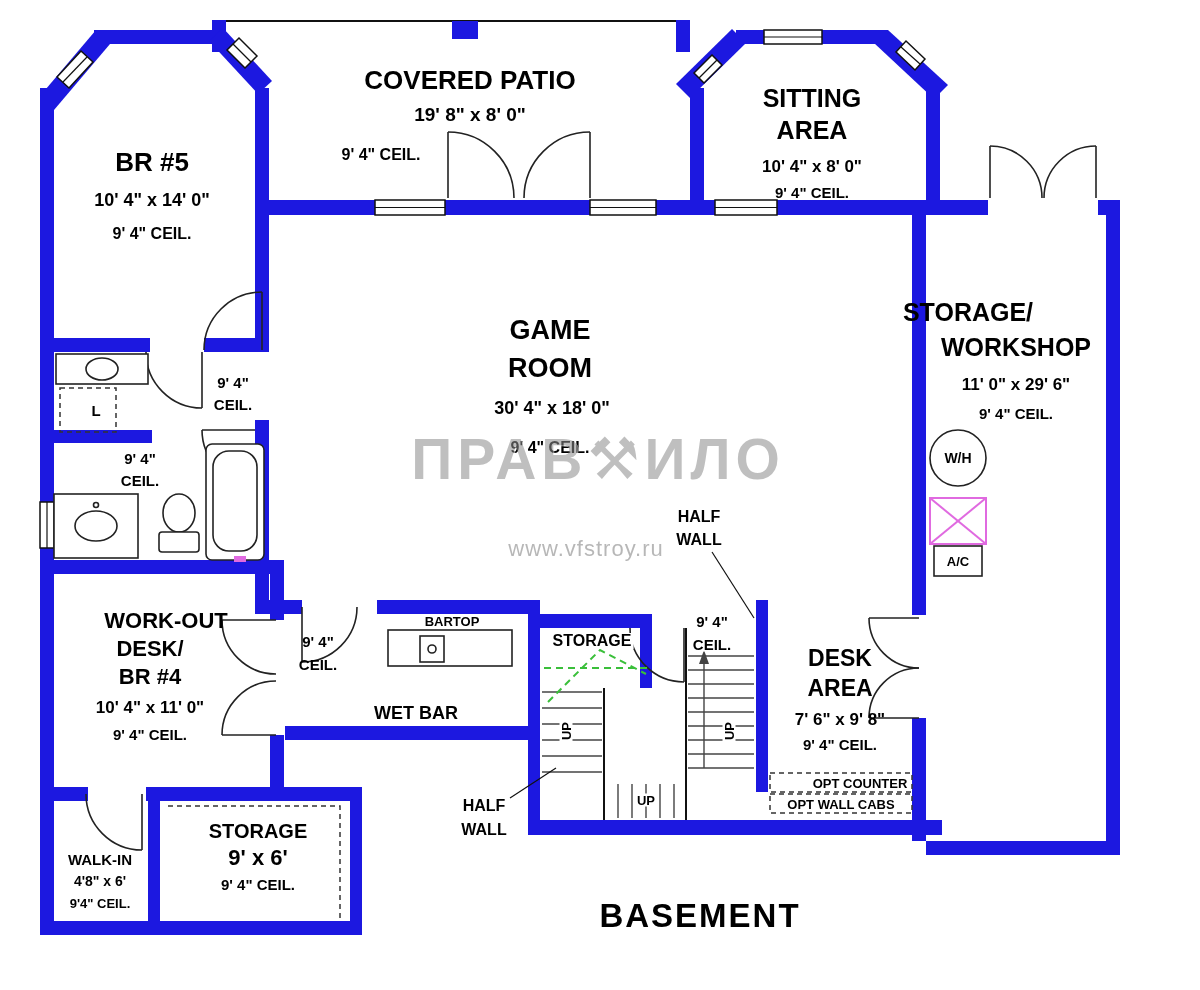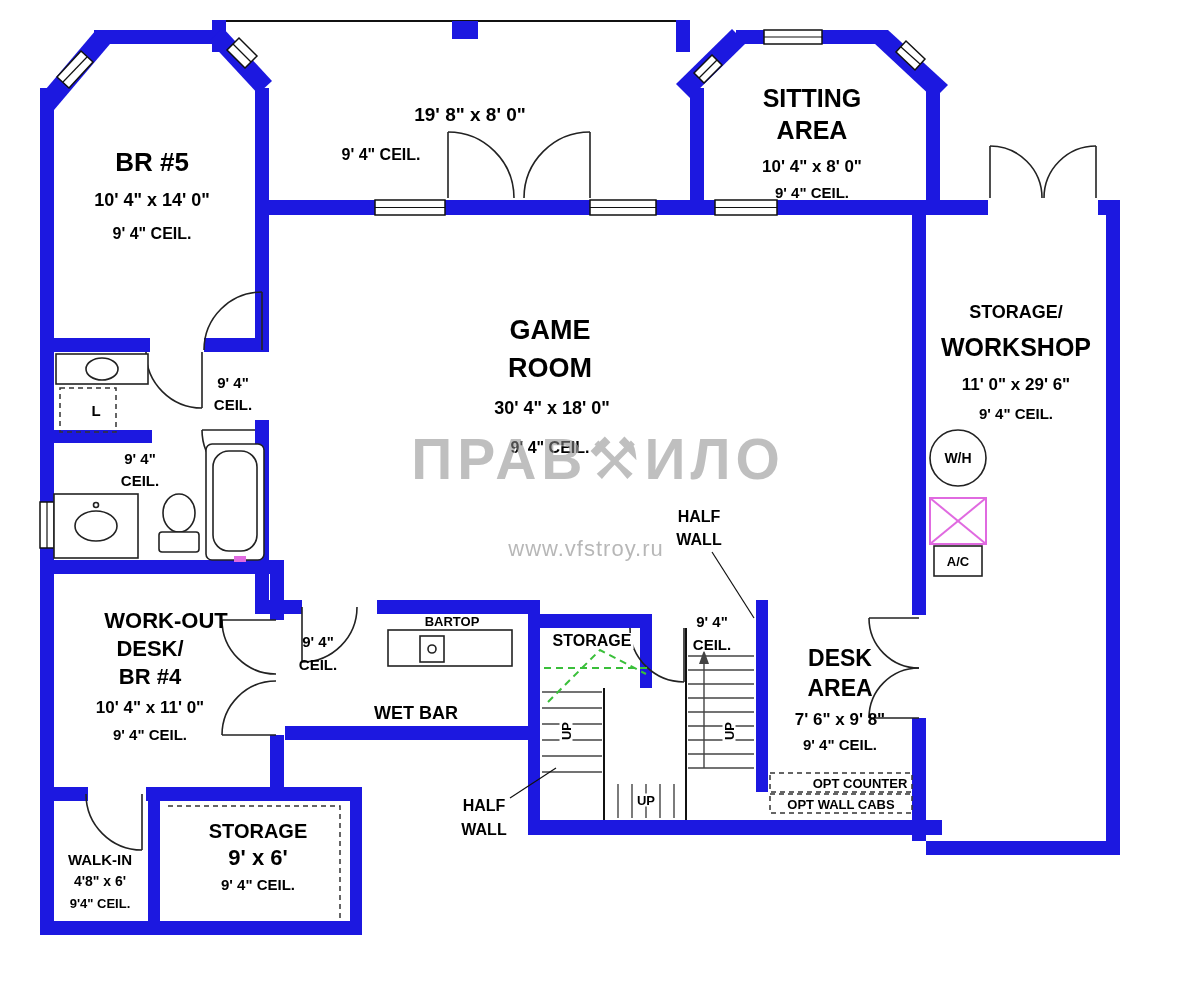--- a/index.html
+++ b/index.html
@@ -202,34 +202,35 @@
   <g>
     <line x1="712" y1="552" x2="754" y2="618" class="leader"></line>
     <line x1="510" y1="798" x2="556" y2="768" class="leader"></line>
   </g>
 </svg>
 
 <div class="lbl" style="left:152px;top:162px;font-size:26px">BR #5</div>
 <div class="lbl" style="left:152px;top:200px;font-size:18px">10' 4" x 14' 0"</div>
 <div class="lbl" style="left:152px;top:234px;font-size:16px">9' 4" CEIL.</div>
 
+<div class="lbl" style="left:470px;top:80px;font-size:26px">COVERED PATIO</div>
 <div class="lbl" style="left:470px;top:114px;font-size:19px">19' 8" x 8' 0"</div>
 <div class="lbl" style="left:381px;top:155px;font-size:16px">9' 4" CEIL.</div>
 
 <div class="lbl" style="left:812px;top:98px;font-size:25px">SITTING</div>
 <div class="lbl" style="left:812px;top:130px;font-size:25px">AREA</div>
 <div class="lbl" style="left:812px;top:166px;font-size:17px">10' 4" x 8' 0"</div>
 <div class="lbl" style="left:812px;top:192px;font-size:15px">9' 4" CEIL.</div>
 
 <div class="lbl" style="left:550px;top:330px;font-size:27px">GAME</div>
 <div class="lbl" style="left:550px;top:368px;font-size:27px">ROOM</div>
 <div class="lbl" style="left:552px;top:408px;font-size:18px">30' 4" x 18' 0"</div>
 <div class="lbl" style="left:550px;top:448px;font-size:16px">9' 4" CEIL.</div>
 
-<div class="lbl" style="left:1016px;top:312px;font-size:18px">STORAGE/</div>
+<div class="lbl" style="left:968px;top:312px;font-size:25px">STORAGE/</div>
 <div class="lbl" style="left:1016px;top:347px;font-size:25px">WORKSHOP</div>
 <div class="lbl" style="left:1016px;top:384px;font-size:17px">11' 0" x 29' 6"</div>
 <div class="lbl" style="left:1016px;top:413px;font-size:15px">9' 4" CEIL.</div>
 
 <div class="lbl" style="left:958px;top:458px;font-size:14px">W/H</div>
 <div class="lbl" style="left:958px;top:561px;font-size:13px">A/C</div>
 <div class="lbl" style="left:96px;top:410px;font-size:15px">L</div>
 
 <div class="lbl" style="left:233px;top:382px;font-size:15px">9' 4"</div>
 <div class="lbl" style="left:233px;top:404px;font-size:15px">CEIL.</div>
@@ -271,17 +272,18 @@
 <div class="lbl bg" style="left:646px;top:800px;font-size:13px">UP</div>
 
 <div class="lbl" style="left:258px;top:831px;font-size:20px">STORAGE</div>
 <div class="lbl" style="left:258px;top:858px;font-size:22px">9' x 6'</div>
 <div class="lbl" style="left:258px;top:884px;font-size:15px">9' 4" CEIL.</div>
 
 <div class="lbl" style="left:100px;top:859px;font-size:15px">WALK-IN</div>
 <div class="lbl" style="left:100px;top:881px;font-size:14px">4'8" x 6'</div>
 <div class="lbl" style="left:100px;top:903px;font-size:13px">9'4" CEIL.</div>
 
+<div class="lbl" style="left:700px;top:915px;font-size:33px;letter-spacing:2px">BASEMENT</div>
 
 <div class="wm wm-brand" style="left:598px;top:459px"><span>ПРАВ</span><span class="wm-tool">⚒</span><span>ИЛО</span></div>
 <div class="wm wm-site" style="left:586px;top:549px">www.vfstroy.ru</div>
 
 </div>
 
 </body></html>

